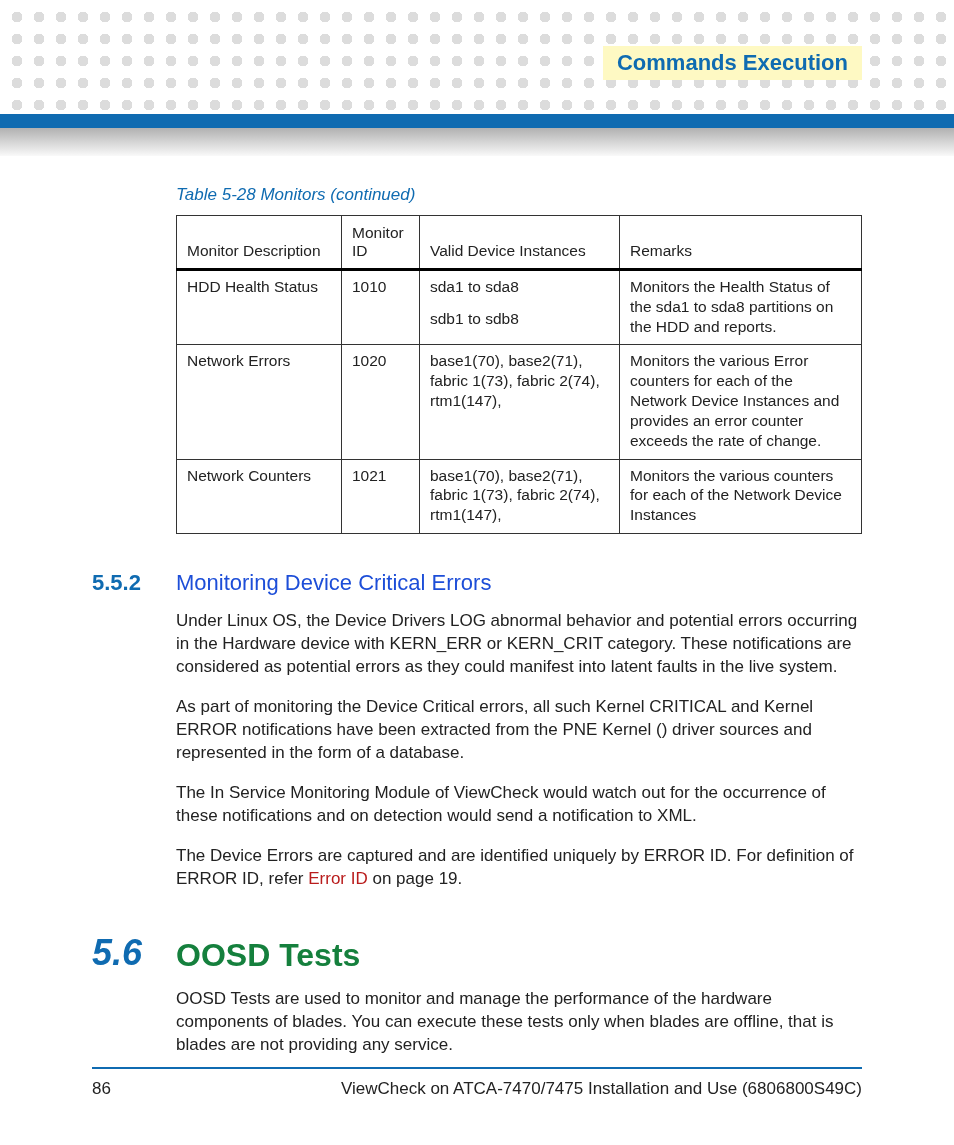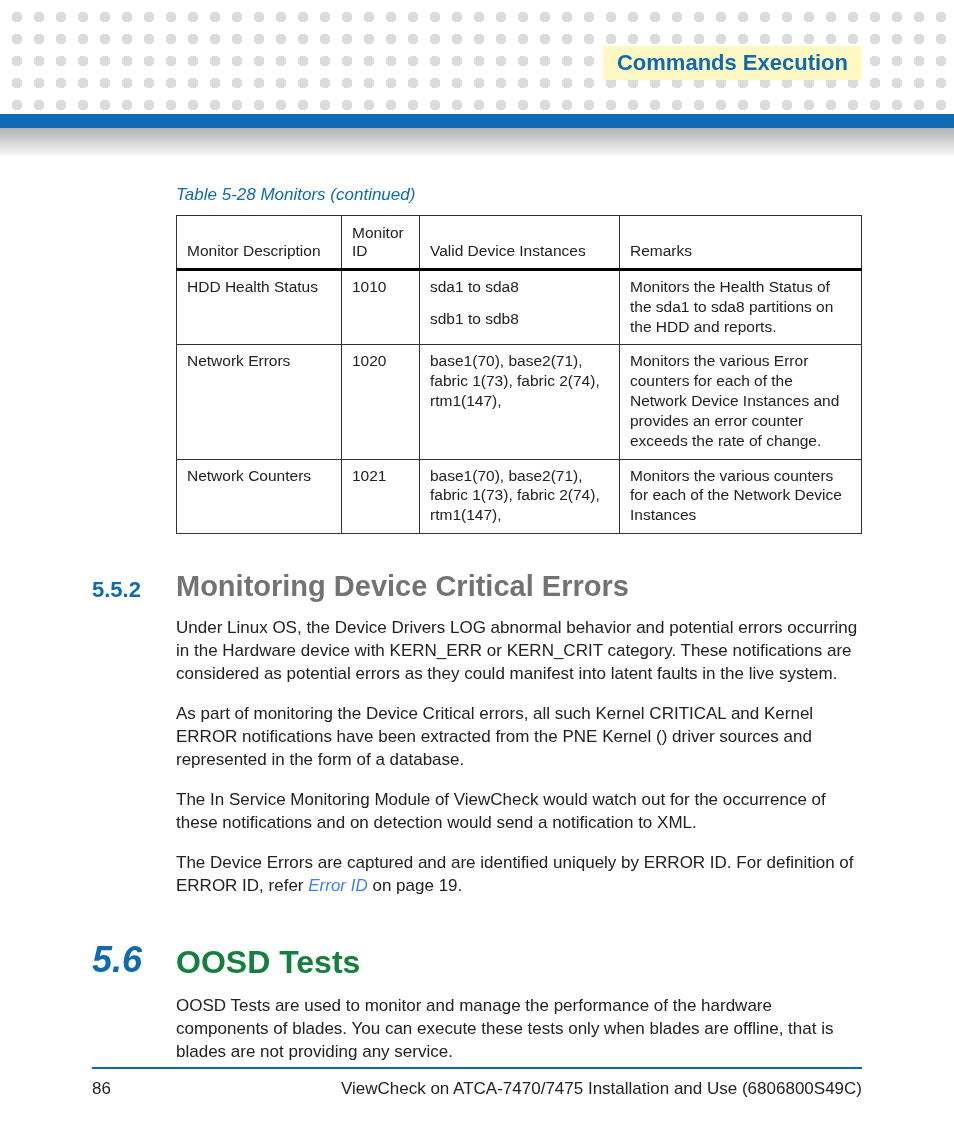--- a/index.html
+++ b/index.html
@@ -87,30 +87,30 @@
     align-items: flex-end;
     margin-top: 36px;
   }
   .sec-num {
     width: 84px;
     flex: 0 0 84px;
     color: #0f6bb1;
     font-weight: 700;
   }
   .sec-num.h2 { font-size: 22px; }
-  .sec-title.h2 { font-size: 29px; color:#737373; font-weight:700; }
+  .sec-title.h2 { font-size: 22px; color:#1d4ed8; font-weight:400; }
   .sec-num.h1 { font-size: 36px; font-style: italic; }
   .sec-title.h1 { font-size: 32px; color:#15803d; font-weight:700; }
   .body-para {
     margin-left: 84px;
     font-size: 17px;
     line-height: 1.35;
     margin-top: 14px;
   }
-  .xref { color:#3b82f6; font-style: italic; }
+  .xref { color:#b91c1c; }
   .footer {
     position: absolute;
     left: 92px; right: 92px;
     bottom: 46px;
     border-top: 2px solid #0f6bb1;
     padding-top: 10px;
     display: flex;
     justify-content: space-between;
     font-size: 17px;
     margin-top: 16px;

